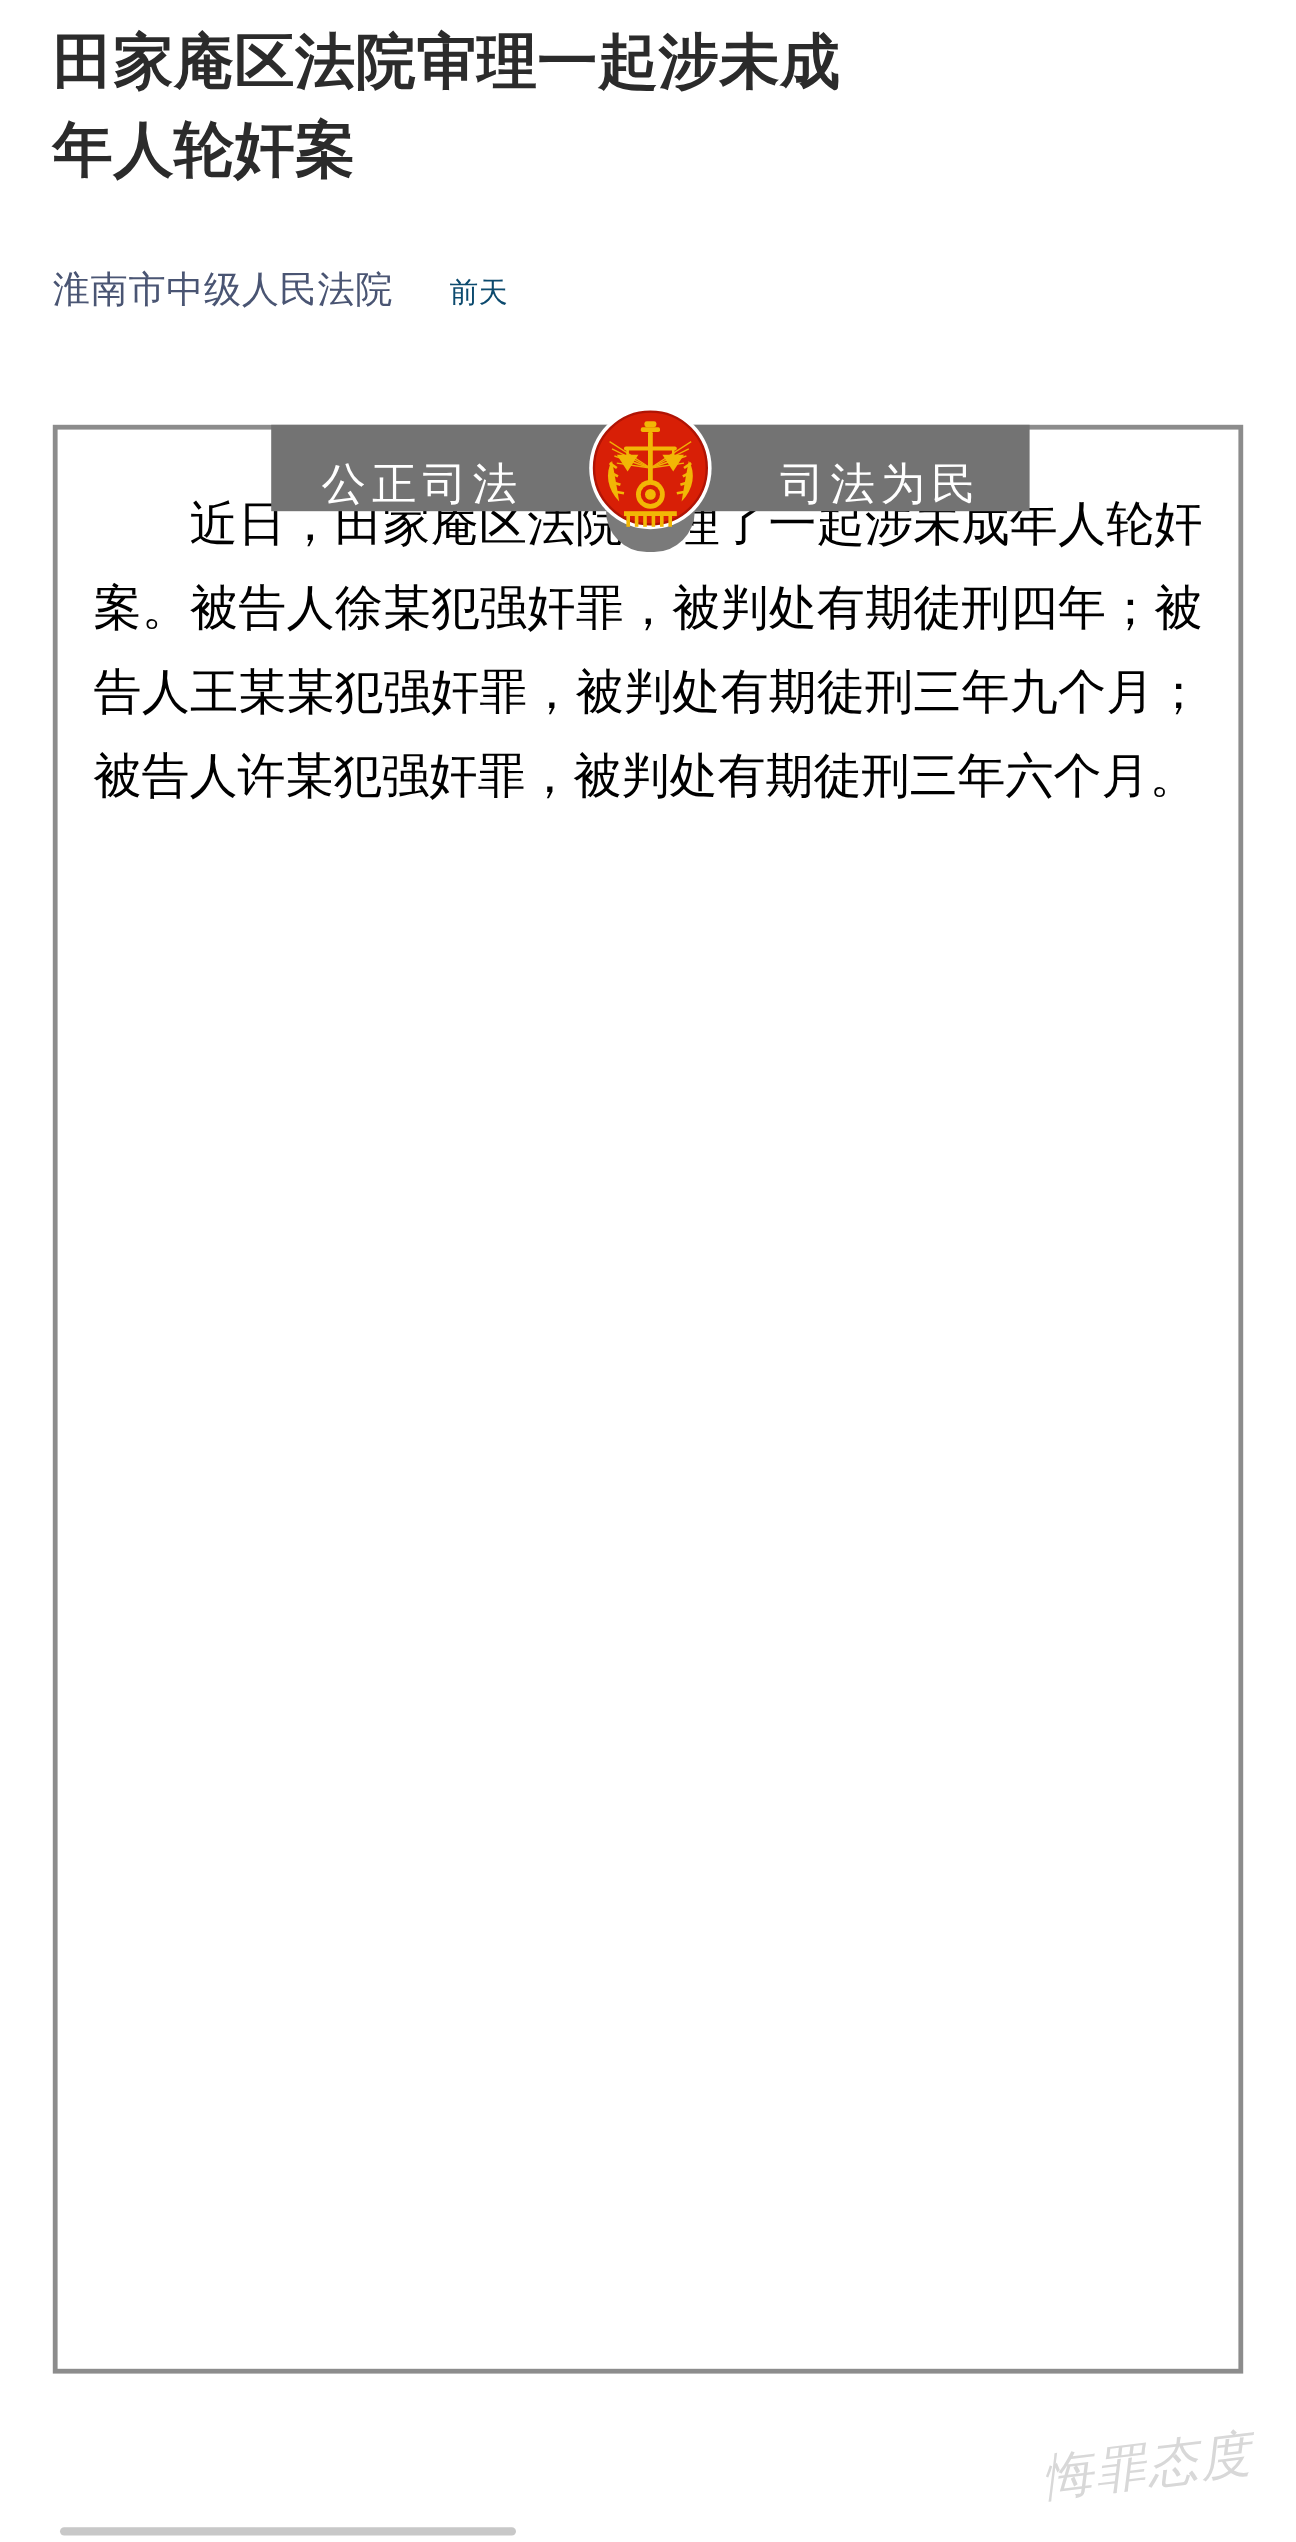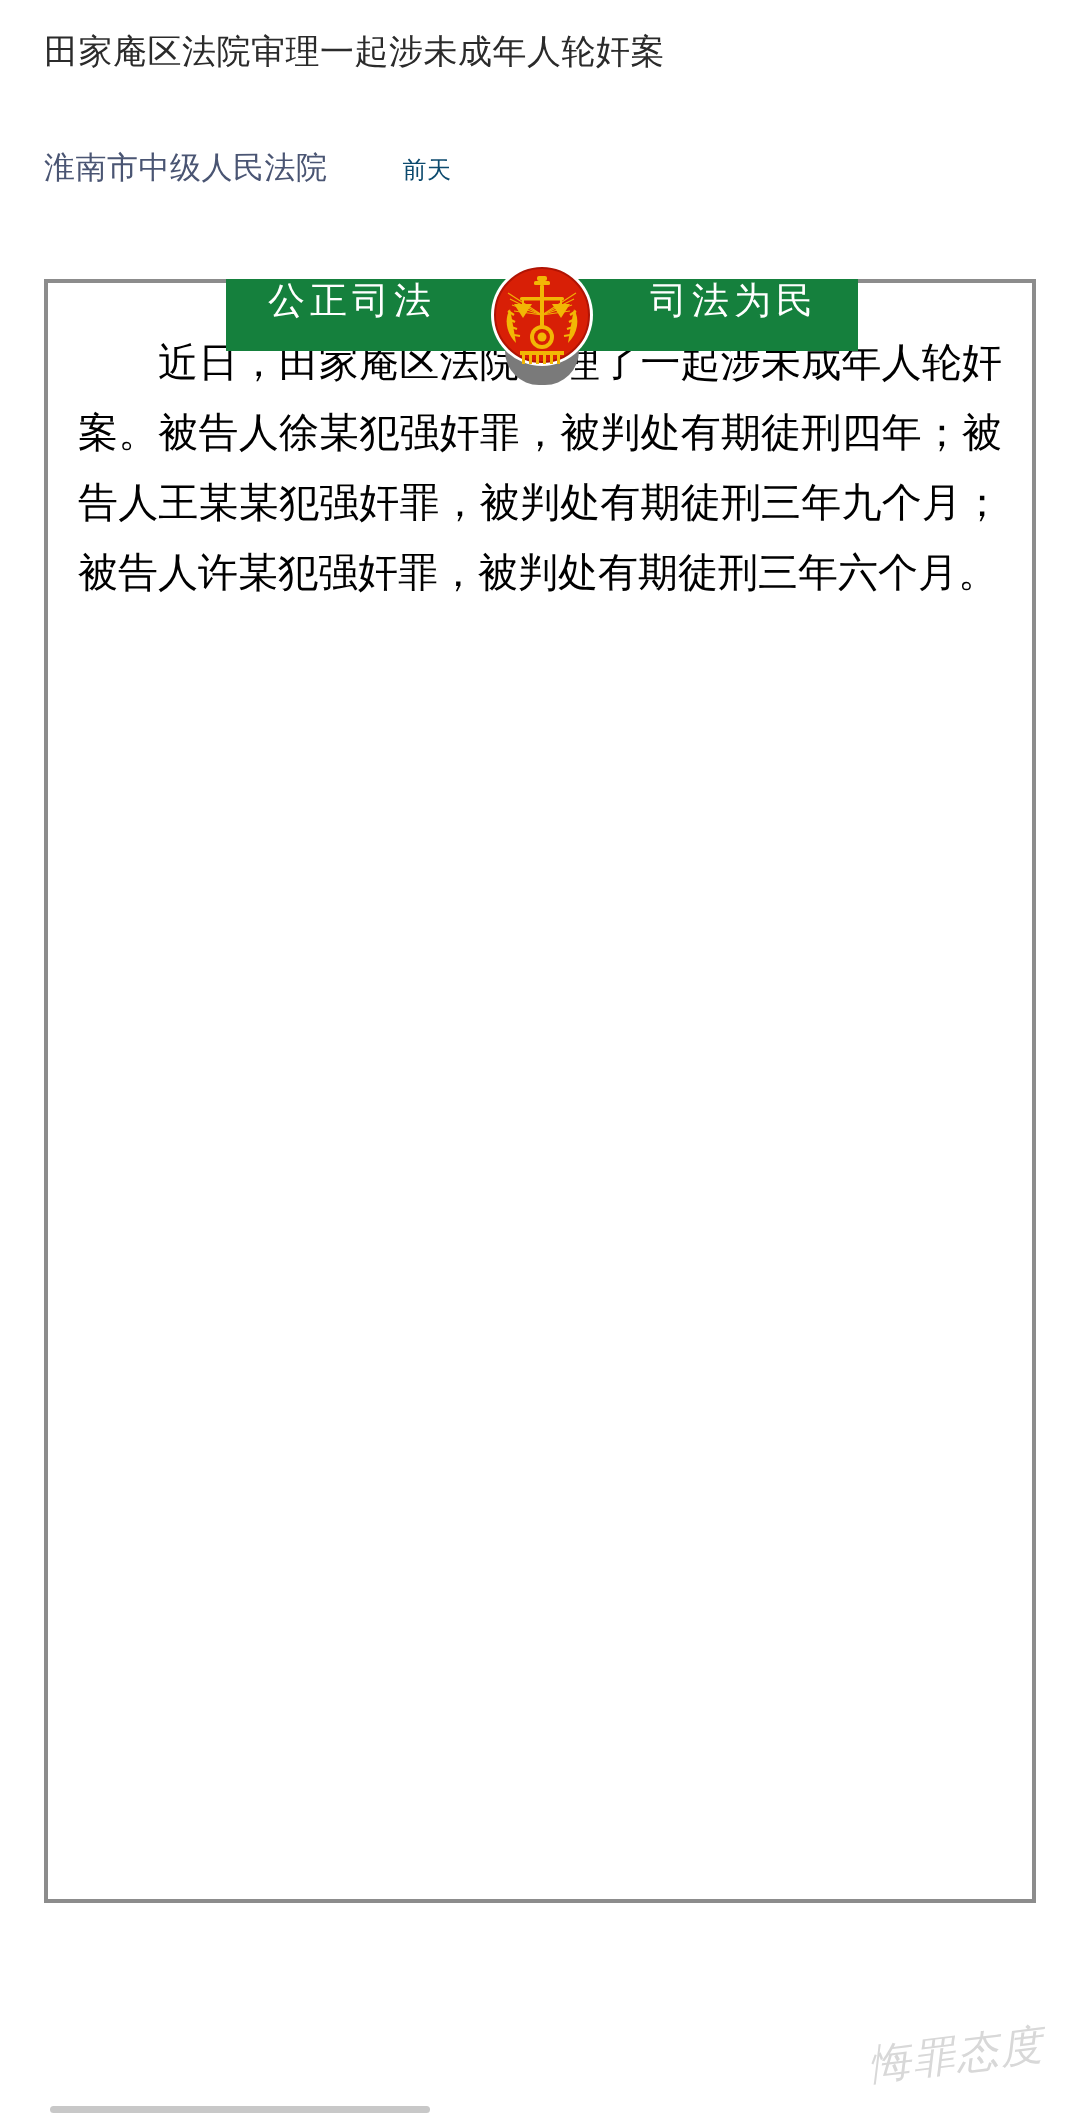--- a/index.html
+++ b/index.html
@@ -19,33 +19,33 @@
     background: #ffffff;
     overflow: hidden;
   }
 
   
   .article-header {
     padding: 14px 44px 0 44px;
   }
 
   .article-title {
-    font-size: 34px;
+    font-size: 50px;
     line-height: 74px;
-    font-weight: 400;
+    font-weight: 700;
     color: #2b2b2b;
     letter-spacing: 0.5px;
     width: 690px;
   }
 
   .byline {
     margin-top: 62px;
     display: flex;
     align-items: baseline;
-    gap: 42px;
+    gap: 14px;
   }
 
   .byline-source {
     font-size: 31px;
     line-height: 36px;
     color: #4a5573;
     letter-spacing: 0.5px;
   }
 
   .byline-time {
@@ -62,23 +62,23 @@
     margin-top: 92px;
     padding: 0 44px;
   }
 
   .banner {
     position: absolute;
     top: 0;
     left: 226px;
     width: 632px;
     height: 72px;
-    background: #15803d;
+    background: #737373;
     display: flex;
-    align-items: flex-start;
+    align-items: flex-end;
     justify-content: space-between;
     z-index: 4;
   }
 
   .banner-text {
     font-size: 37px;
     line-height: 44px;
     color: #ffffff;
     letter-spacing: 5px;
     font-weight: 400;

